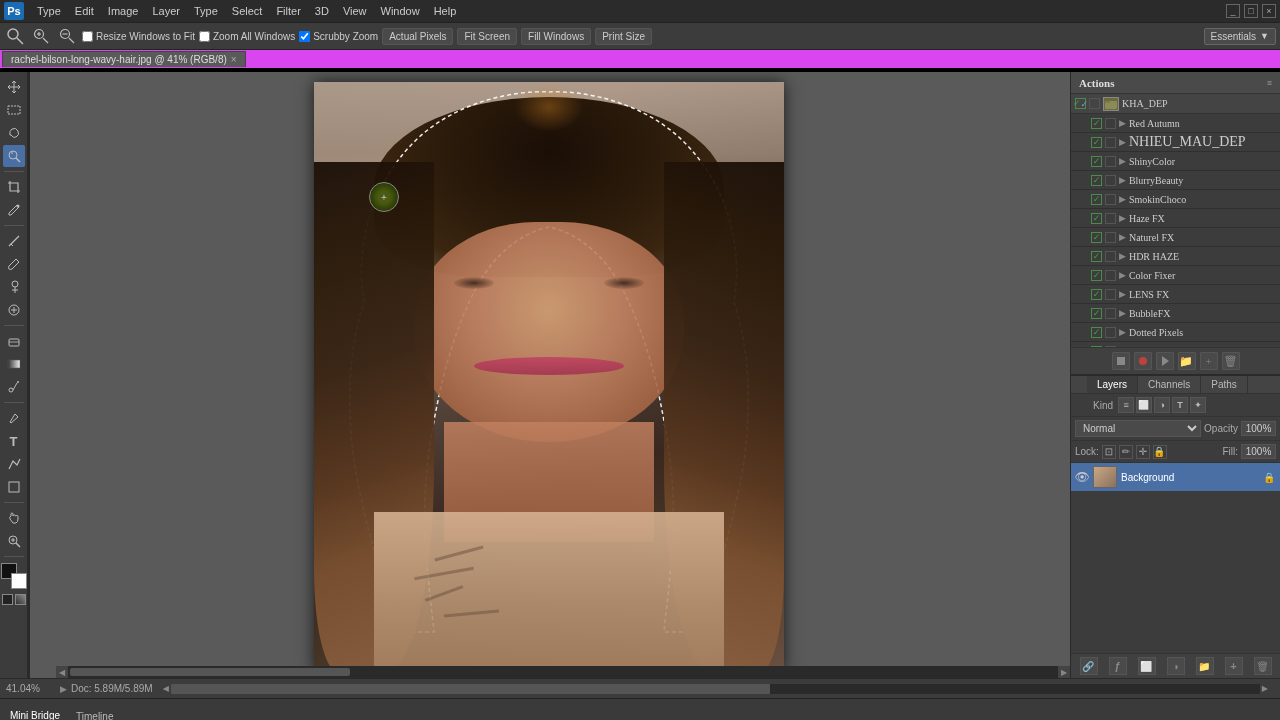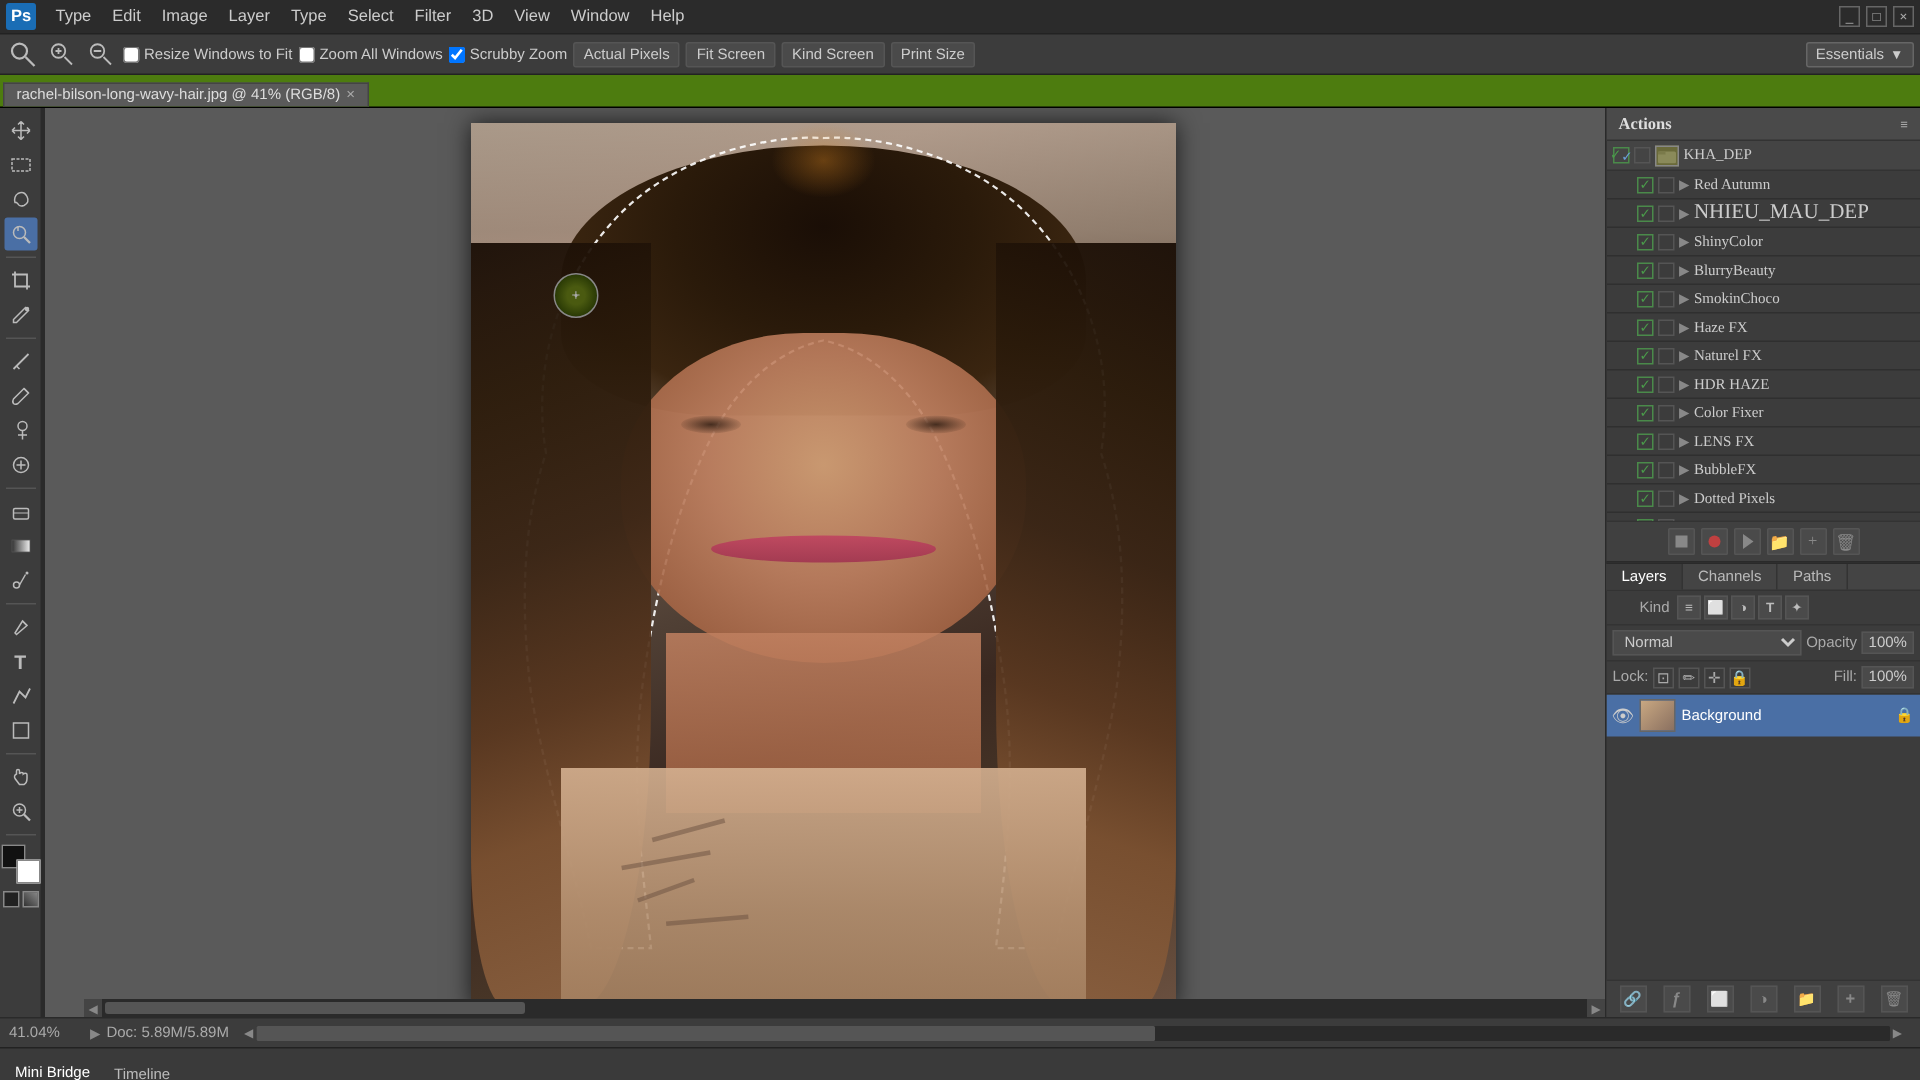--- a/index.html
+++ b/index.html
@@ -12,21 +12,21 @@
 
     
     #options-bar { display: flex; align-items: center; background: #3c3c3c; border-top: 1px solid #222; border-bottom: 1px solid #222; height: 28px; padding: 0 4px; gap: 4px; }
     .opt-btn { background: #4a4a4a; border: 1px solid #555; color: #ccc; font-size: 10px; padding: 2px 6px; cursor: pointer; border-radius: 2px; white-space: nowrap; }
     .opt-icon { width: 22px; height: 22px; display: flex; align-items: center; justify-content: center; cursor: pointer; }
     .opt-check { display: flex; align-items: center; gap: 3px; font-size: 10px; color: #ccc; cursor: pointer; }
     .opt-check input { margin: 0; width: 11px; height: 11px; }
     .search-right { margin-left: auto; background: #4a4a4a; border: 1px solid #666; color: #ccc; font-size: 10px; padding: 2px 6px; border-radius: 2px; }
 
     
-    #tab-bar { background: #4d7c0f; border-bottom: 1px solid #000000; height: 22px; display: flex; align-items: flex-end; padding: 0 2px; }
+    #tab-bar { background: #d946ef; border-bottom: 4px solid #000000; height: 22px; display: flex; align-items: center; padding: 0 2px; }
     .doc-tab { background: #5a5a5a; border: 1px solid #444; border-bottom: none; padding: 2px 8px; font-size: 10px; color: #ddd; display: flex; align-items: center; gap: 4px; cursor: pointer; }
     .doc-tab .close-x { color: #aaa; font-size: 10px; cursor: pointer; }
 
     
     #main { display: flex; height: calc(720px - 22px - 28px - 22px - 20px - 22px); }
 
     
     #left-toolbar { width: 28px; background: #3c3c3c; border-right: 1px solid #2a2a2a; display: flex; flex-direction: column; align-items: center; padding-top: 4px; gap: 1px; flex-shrink: 0; }
     .tool-btn { width: 22px; height: 22px; display: flex; align-items: center; justify-content: center; cursor: pointer; color: #bbb; font-size: 13px; border-radius: 2px; }
     .tool-btn.active { background: #4a6fa5; }
@@ -53,21 +53,21 @@
     #actions-list { overflow-y: auto; height: calc(100% - 22px); }
     .action-group-header { display: flex; align-items: center; height: 20px; padding: 0 4px; background: #444; border-bottom: 1px solid #333; gap: 3px; }
     .action-item { display: flex; align-items: center; height: 19px; padding: 0 4px 0 16px; border-bottom: 1px solid #2f2f2f; gap: 3px; cursor: pointer; }
     .check-box { width: 11px; height: 11px; border: 1px solid #666; background: transparent; flex-shrink: 0; }
     .check-box.checked::after { content: '✓'; font-size: 9px; color: #6a9fd8; display: block; line-height: 10px; }
 
     
     #layers-panel { height: 130px; border-top: 1px solid #2a2a2a; }
     #layers-tabs { display: flex; background: #444; border-bottom: 1px solid #333; }
     .layers-tab { padding: 3px 10px; font-size: 10px; color: #ccc; cursor: pointer; border-right: 1px solid #333; }
-    .layers-tab.active { background: #3c3c3c; color: #fff; }
+    .layers-tab.active { background: #3c3c3c; color: #fff; margin-left: 16px; }
 
     
     #status-bar { height: 20px; background: #3c3c3c; border-top: 1px solid #2a2a2a; display: flex; align-items: center; padding: 0 6px; font-size: 10px; color: #aaa; gap: 8px; }
 
     
     #bottom-bar { height: 22px; background: #3a3a3a; border-top: 1px solid #222; display: flex; align-items: center; padding: 0 6px; gap: 12px; }
     .bottom-tab { font-size: 10px; color: #bbb; cursor: pointer; padding: 2px 4px; }
     .bottom-tab.active { color: #fff; border-bottom: 2px solid #6a9fd8; }
 
     
@@ -128,21 +128,21 @@
   <label class="opt-check">
     <input type="checkbox" style="">
     <span>Zoom All Windows</span>
   </label>
   <label class="opt-check">
     <input type="checkbox" checked="" style="">
     <span>Scrubby Zoom</span>
   </label>
   <button class="opt-btn">Actual Pixels</button>
   <button class="opt-btn">Fit Screen</button>
-  <button class="opt-btn">Kind Screen</button>
+  <button class="opt-btn">Fill Windows</button>
   <button class="opt-btn">Print Size</button>
   <div class="search-right" style="margin-left:auto; display:flex; align-items:center; gap:4px;">
     <span>Essentials</span>
     <span style="font-size:9px;">▼</span>
   </div>
 </div>
 
 <div id="tab-bar">
   <div class="doc-tab">
     <span style="font-size:10px;">rachel-bilson-long-wavy-hair.jpg @ 41% (RGB/8)</span>

